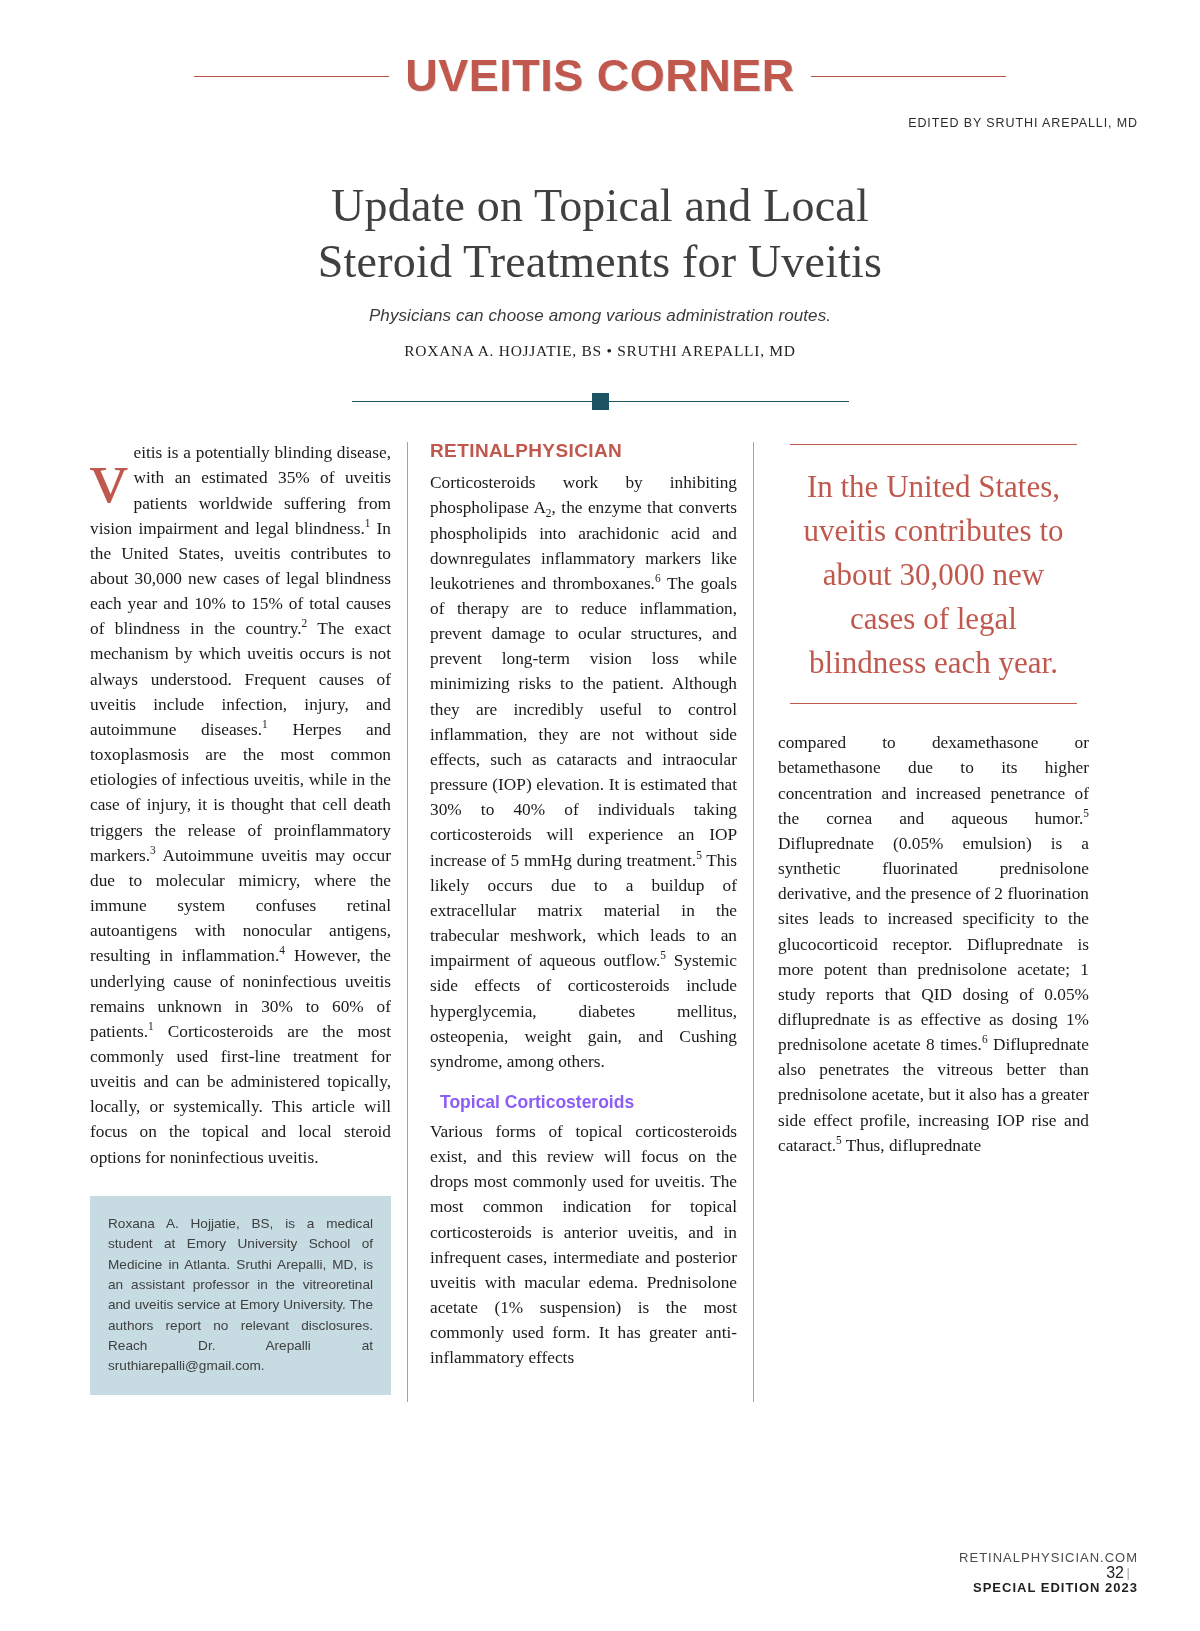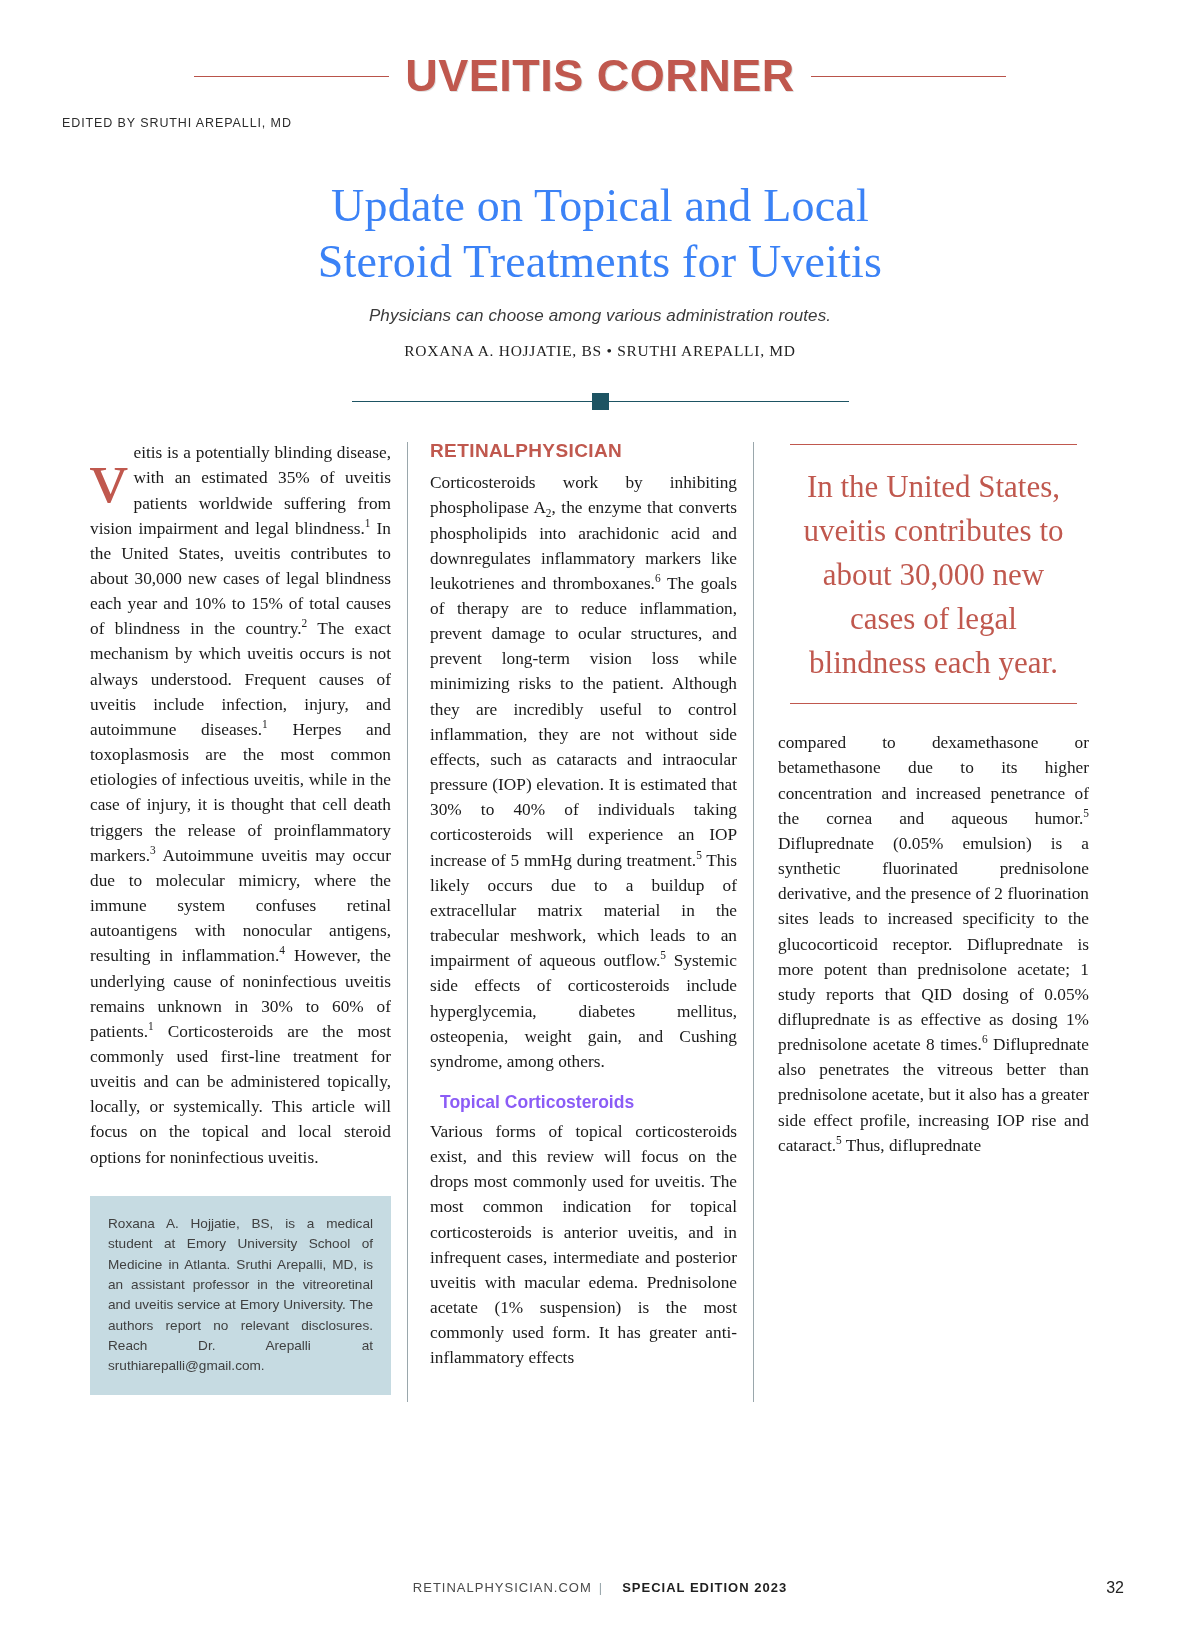--- a/index.html
+++ b/index.html
@@ -38,35 +38,35 @@
   .masthead-title {
     font-family: "Liberation Sans", sans-serif;
     font-weight: bold;
     font-size: 45px;
     letter-spacing: 0.5px;
     color: #c0584e;
     white-space: nowrap;
     text-shadow: 1px 1px 0 rgba(0,0,0,0.12);
   }
   .edited-by {
-    text-align: left;
+    text-align: right;
     font-family: "Liberation Sans", sans-serif;
     font-size: 12.5px;
     letter-spacing: 0.9px;
     color: #2c2c2c;
     margin-top: 14px;
   }
 
   
   .headline {
     text-align: center;
     font-family: "Liberation Serif", serif;
     font-size: 46px;
     line-height: 1.22;
-    color: #3b82f6;
+    color: #404040;
     margin-top: 48px;
     letter-spacing: 0.2px;
   }
   .deck {
     text-align: center;
     font-family: "Liberation Sans", sans-serif;
     font-style: italic;
     font-size: 17px;
     color: #3a3a3a;
     margin-top: 16px;
@@ -195,26 +195,27 @@
     text-align: justify;
   }
 
   
   .footer {
     position: absolute;
     left: 62px;
     right: 62px;
     bottom: 36px;
     display: flex;
-    align-items: center;
+    align-items: flex-end;
     justify-content: center;
     font-family: "Liberation Sans", sans-serif;
     font-size: 13px;
     letter-spacing: 1px;
     color: #3d3d3d;
+    flex-direction: column;
   }
   .footer .site { color: #4a4a4a; }
   .footer .bar { margin: 0 7px; color: #9aa7ac; }
   .footer .edition { font-weight: bold; color: #1f1f1f; margin-left: 12px; }
   .footer .pageno {
     position: absolute;
     right: 14px;
     font-family: "Liberation Sans", sans-serif;
     font-size: 16px;
     font-weight: normal;

